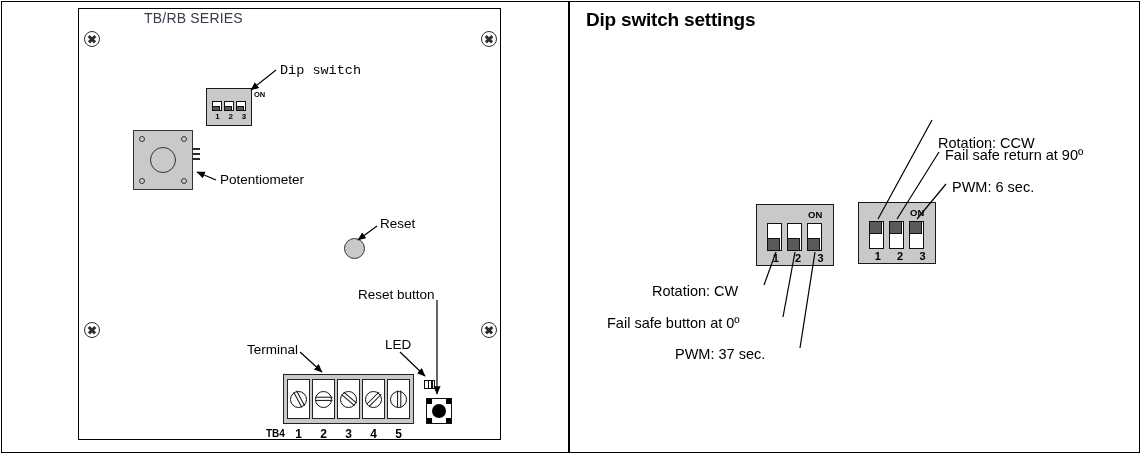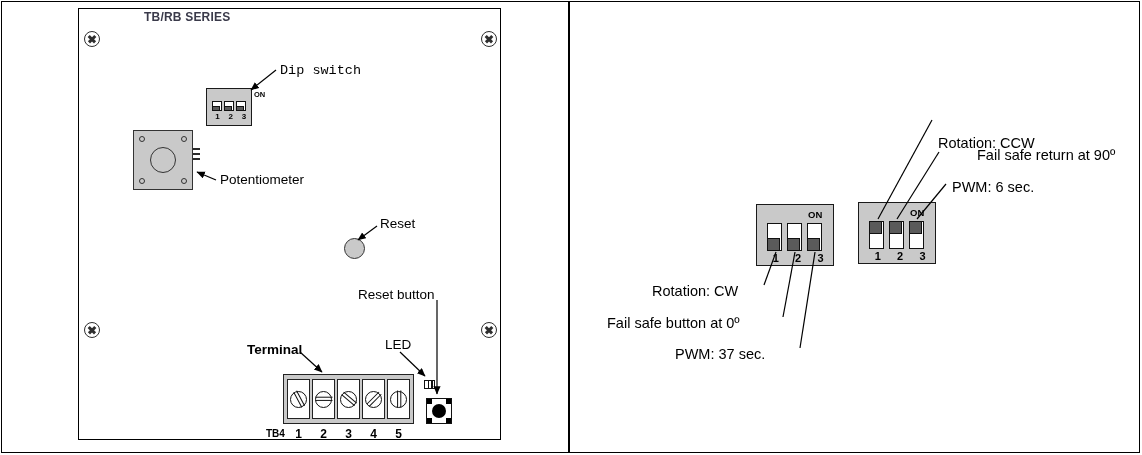--- a/index.html
+++ b/index.html
@@ -35,22 +35,22 @@
   .device-panel {
     position: absolute;
     left: 78px; top: 8px;
     width: 423px; height: 432px;
     border: 1.3px solid #000;
     background: #fff;
   }
   .series-label {
     position: absolute;
     left: 144px; top: 10px;
-    font-size: 12px;
-    font-weight: bold;
+    font-size: 14px;
+    font-weight: normal;
     letter-spacing: .2px;
     color: #3a3a4a;
   }
 
   
   .screw {
     position: absolute;
     width: 16px; height: 16px;
     border: 1.3px solid #2e2e2e;
     border-radius: 50%;
@@ -398,22 +398,23 @@
     <div class="c c3"></div>
     <div class="c c4"></div>
     <div class="dot"></div>
   </div>
 
   <div class="lbl" style="left:280px; top:64px;font-family:Liberation Mono, monospace;">Dip switch</div>
   <div class="lbl" style="left:220px; top:173px;">Potentiometer</div>
   <div class="lbl" style="left:380px; top:217px;">Reset</div>
   <div class="lbl" style="left:358px; top:288px;">Reset button</div>
   <div class="lbl" style="left:385px; top:338px;">LED</div>
-  <div class="lbl" style="left:247px; top:343px;font-weight:bold;">Terminal</div>
-
+  <div class="lbl" style="left:247px; top:343px;">Terminal</div>
+
+  <div class="panel-title">Dip switch settings</div>
 
   <div class="dip dip-big dip-left">
     <div class="on-text">ON</div>
     <div class="sw-row">
       <div class="sw">
           <div class="nub down"></div>
         </div>
       <div class="sw">
           <div class="nub down"></div>
         </div>
@@ -442,21 +443,21 @@
         </div>
     </div>
     <div class="num-row">
       <div class="num">1</div>
       <div class="num">2</div>
       <div class="num">3</div>
     </div>
   </div>
 
   <div class="lbl lbl-right" style="left:938px; top:117px;margin-top:19px;">Rotation: CCW</div>
-  <div class="lbl lbl-right" style="left:945px; top:148px;margin-left:32px;">Fail safe return at 90º</div>
+  <div class="lbl lbl-right" style="left:945px; top:148px;">Fail safe return at 90º</div>
   <div class="lbl lbl-right" style="left:952px; top:180px;">PWM: 6 sec.</div>
 
   <div class="lbl lbl-right" style="left:652px; top:284px;">Rotation: CW</div>
   <div class="lbl lbl-right" style="left:607px; top:316px;">Fail safe button at 0º</div>
   <div class="lbl lbl-right" style="left:675px; top:347px;">PWM: 37 sec.</div>
 
   <svg class="overlay" viewBox="0 0 1142 455" xmlns="http://www.w3.org/2000/svg">
     <defs>
       <marker id="arr" markerWidth="8" markerHeight="8" refX="6.5" refY="3" orient="auto" markerUnits="strokeWidth">
         <path d="M0,0 L7,3 L0,6 z" fill="#000"></path>

